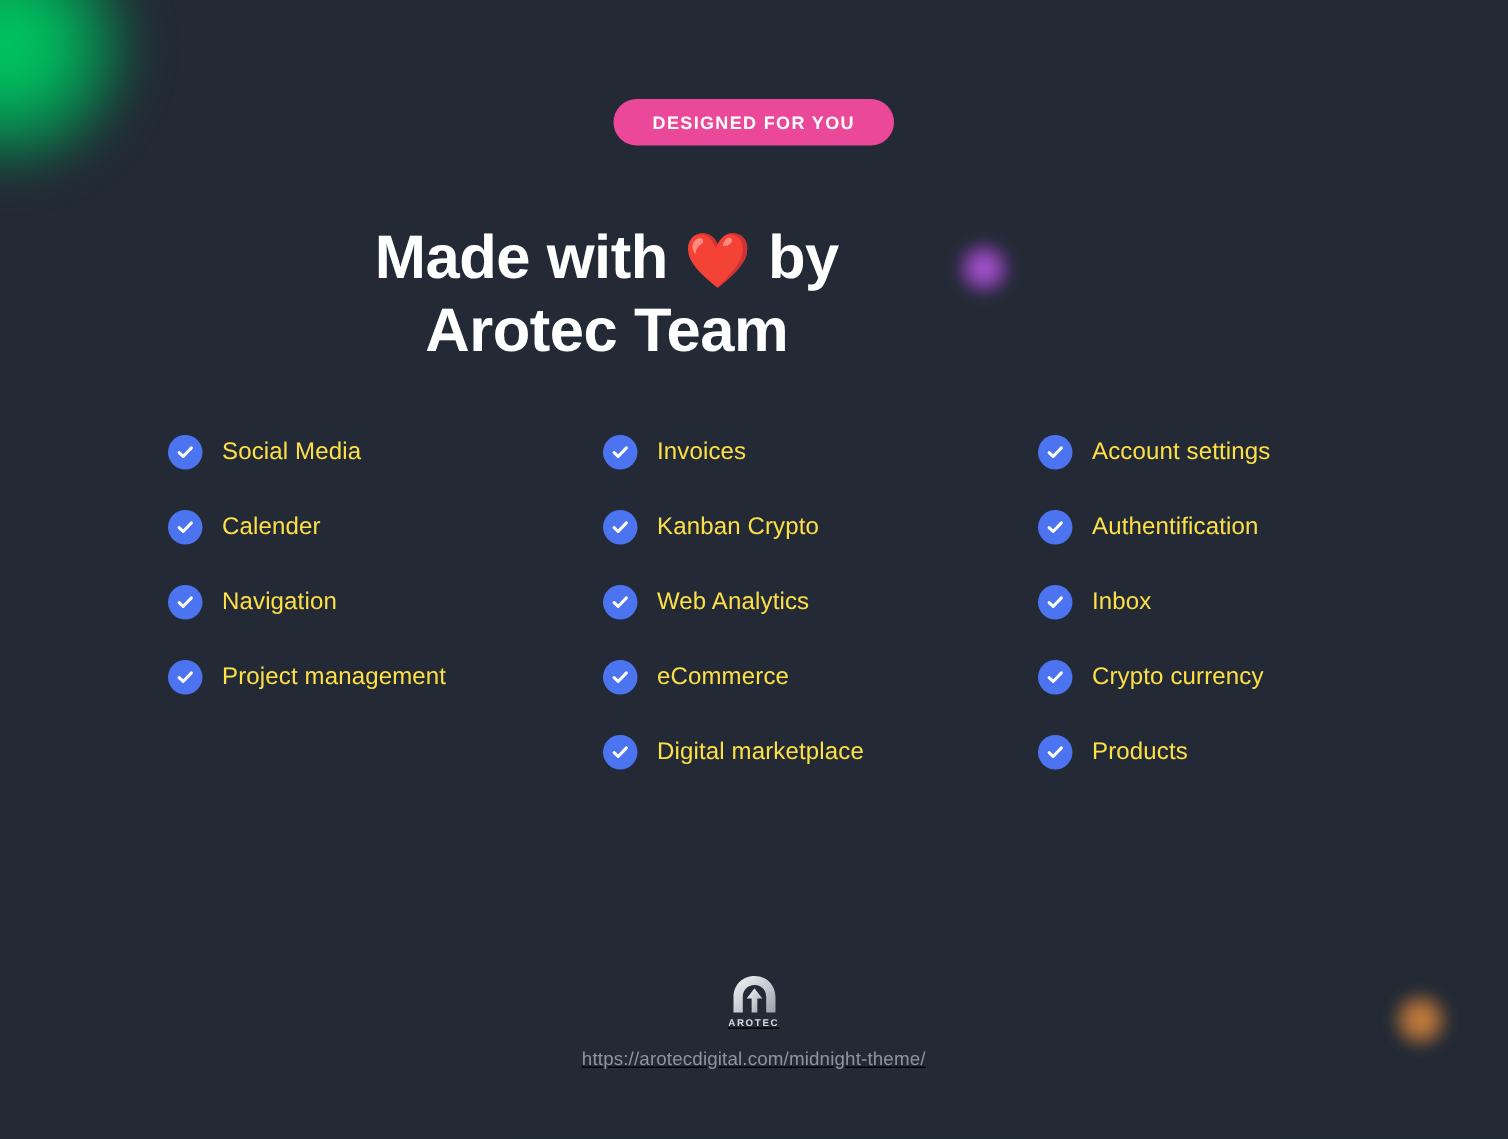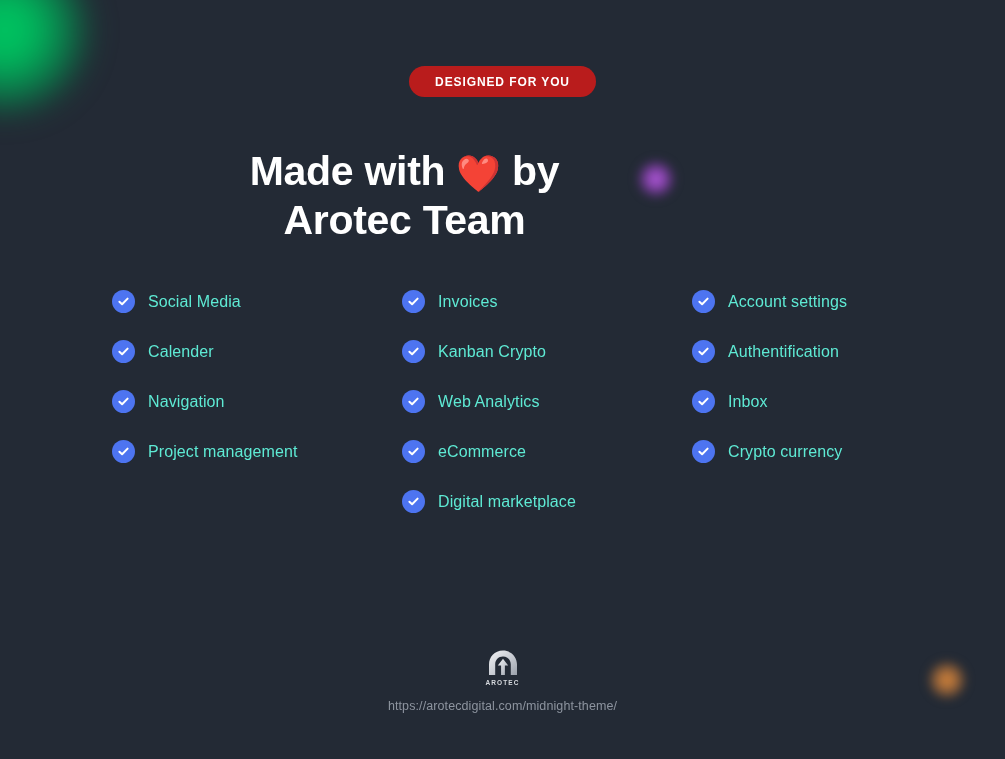--- a/index.html
+++ b/index.html
@@ -70,21 +70,21 @@
   
   .badge-row {
     position: absolute;
     top: 66px;
     left: 0;
     width: 1005px;
     text-align: center;
   }
   .badge {
     display: inline-block;
-    background: #b91c1c;
+    background: #ec4899;
     color: #ffffff;
     font-size: 12px;
     font-weight: bold;
     letter-spacing: 0.9px;
     padding: 10px 26px 9px 26px;
     border-radius: 20px;
     line-height: 1;
   }
 
   
@@ -135,32 +135,33 @@
     display: flex;
     align-items: center;
     justify-content: center;
   }
   .check-icon svg {
     display: block;
   }
   .feature-label {
     margin-left: 13px;
     font-size: 16px;
-    color: #5eead4;
+    color: #fde047;
     white-space: nowrap;
     letter-spacing: 0.1px;
   }
 
   
   .footer {
     position: absolute;
     top: 650px;
     left: 0;
     width: 1005px;
     text-align: center;
+    text-decoration: underline;
   }
   .logo {
     display: block;
     margin: 0 auto;
   }
   .logo-wordmark {
     display: block;
     margin: 1px auto 0 auto;
     font-size: 6.5px;
     font-weight: bold;
@@ -298,20 +299,28 @@
         </span>
         <span class="feature-label">Inbox</span>
       </div>
       <div class="feature-item">
         <span class="check-icon">
           <svg width="13" height="13" viewBox="0 0 13 13" aria-hidden="true">
               <path d="M2.4 6.7 L5.1 9.3 L10.6 3.6" fill="none" stroke="#ffffff" stroke-width="2" stroke-linecap="round" stroke-linejoin="round"></path>
             </svg>
         </span>
         <span class="feature-label">Crypto currency</span>
+      </div>
+      <div class="feature-item">
+        <span class="check-icon">
+          <svg width="13" height="13" viewBox="0 0 13 13" aria-hidden="true">
+              <path d="M2.4 6.7 L5.1 9.3 L10.6 3.6" fill="none" stroke="#ffffff" stroke-width="2" stroke-linecap="round" stroke-linejoin="round"></path>
+            </svg>
+        </span>
+        <span class="feature-label">Products</span>
       </div>
     </div>
 
   </div>
 
   <div class="footer">
     <svg class="logo" width="32" height="28" viewBox="0 0 32 28" aria-hidden="true">
       <defs>
         <linearGradient id="lgrad" x1="0" y1="0" x2="1" y2="1">
           <stop offset="0%" stop-color="#f2f3f5"></stop>

